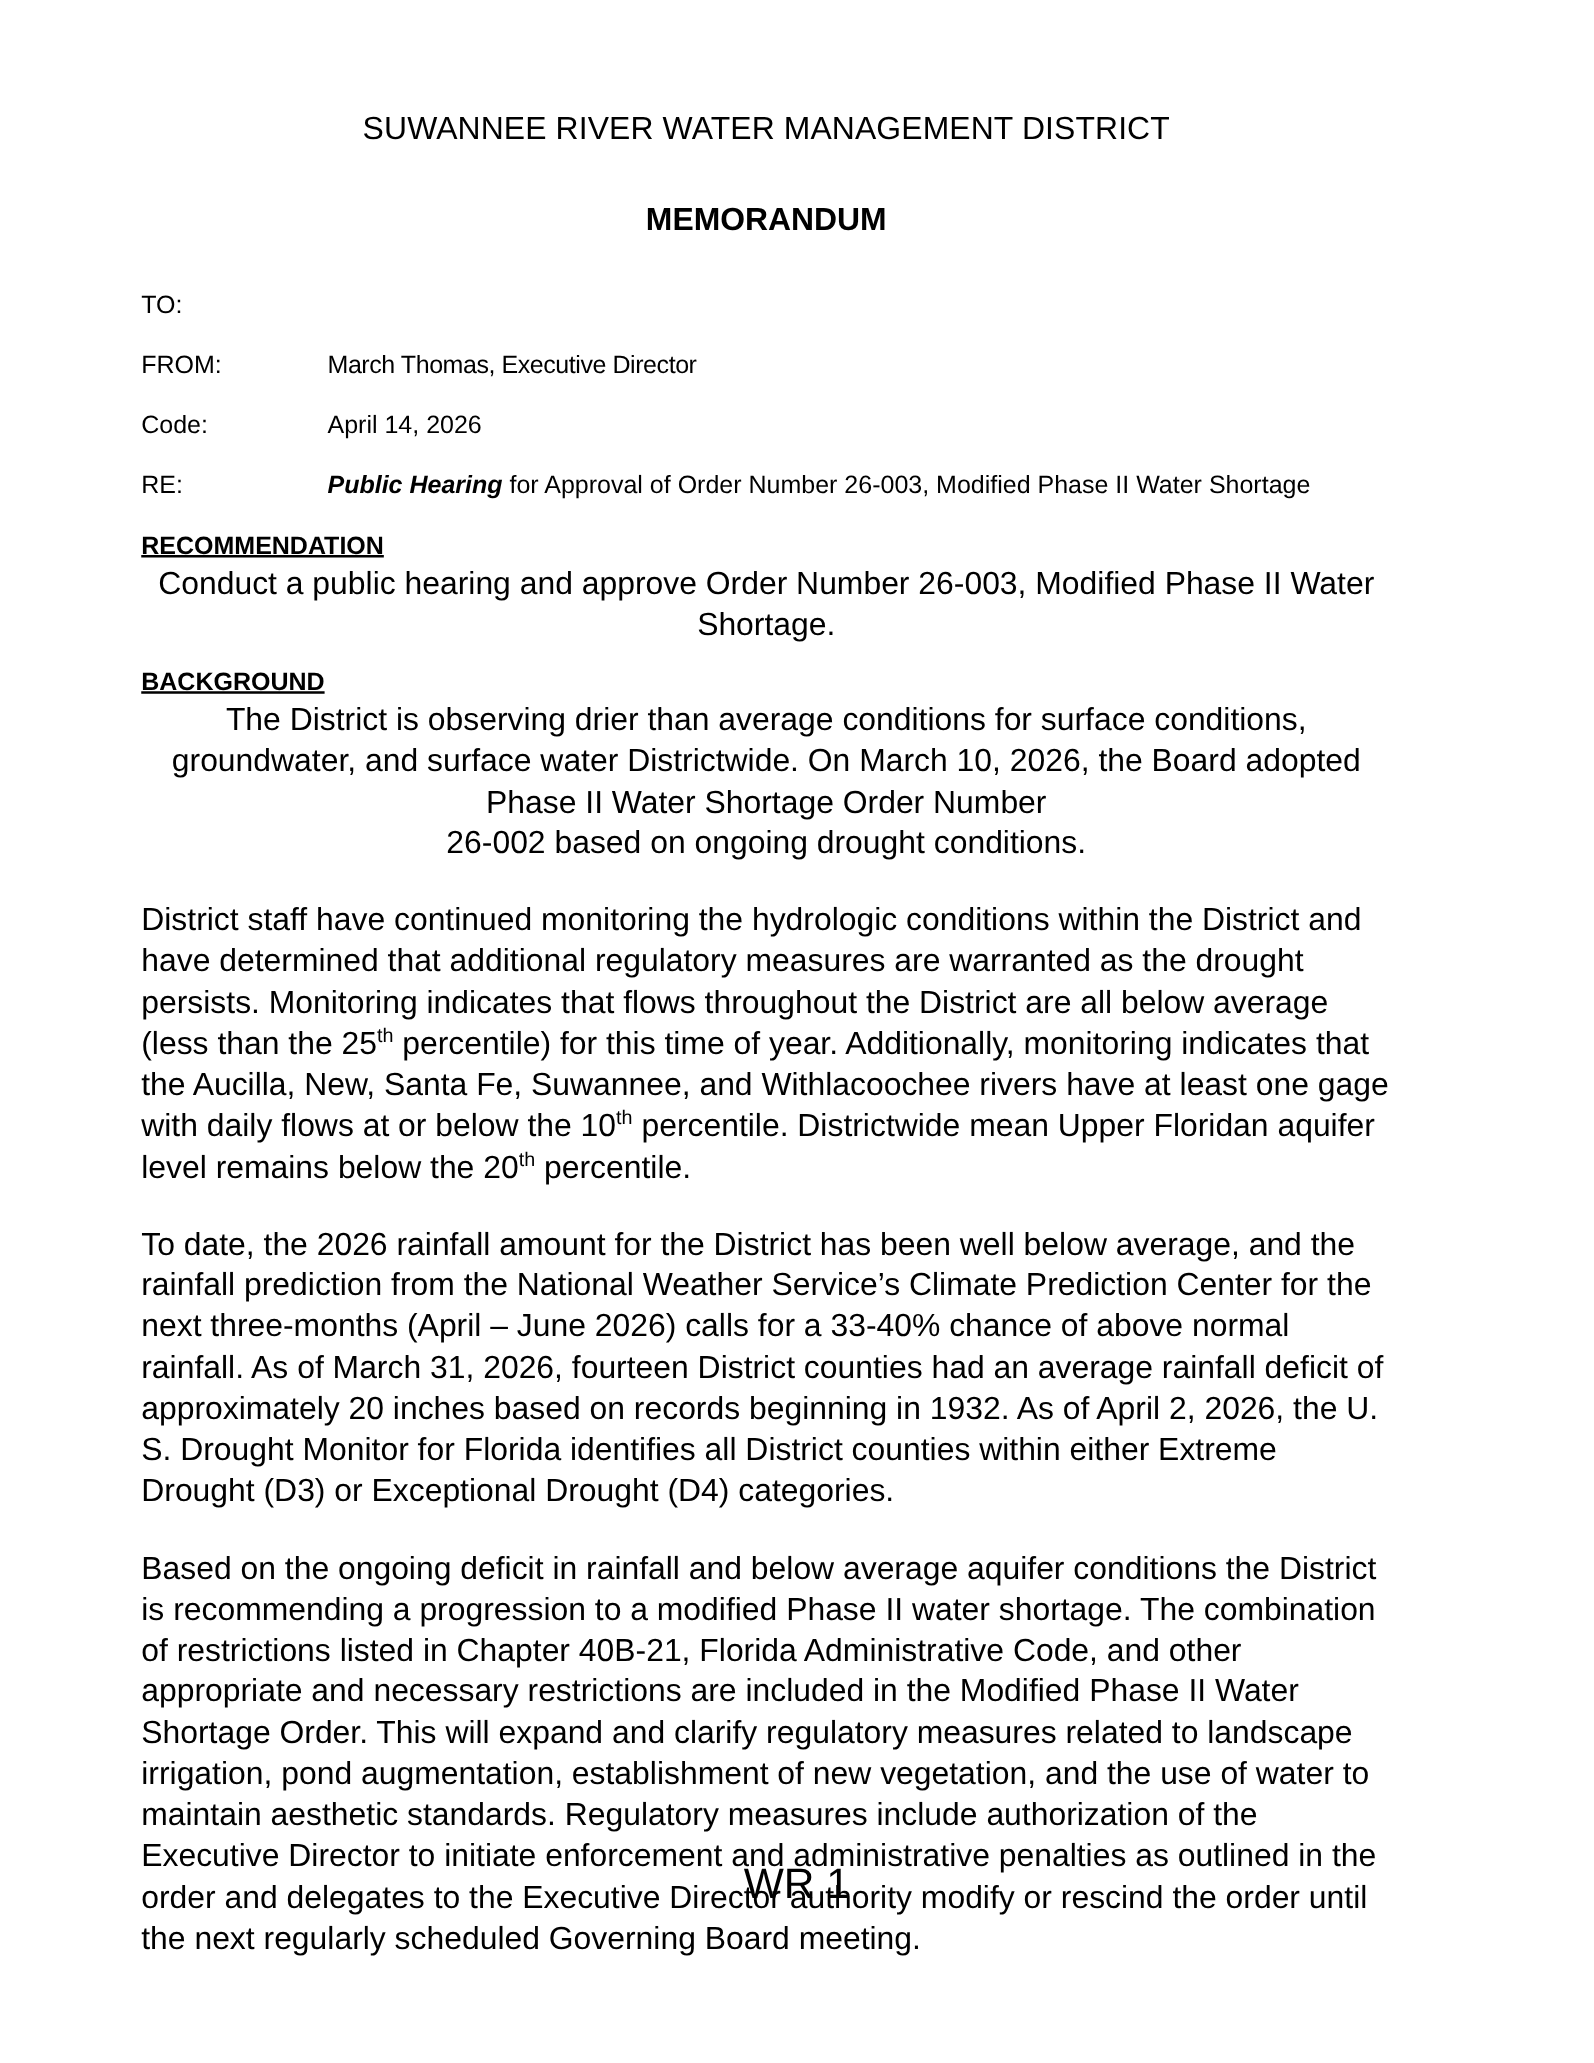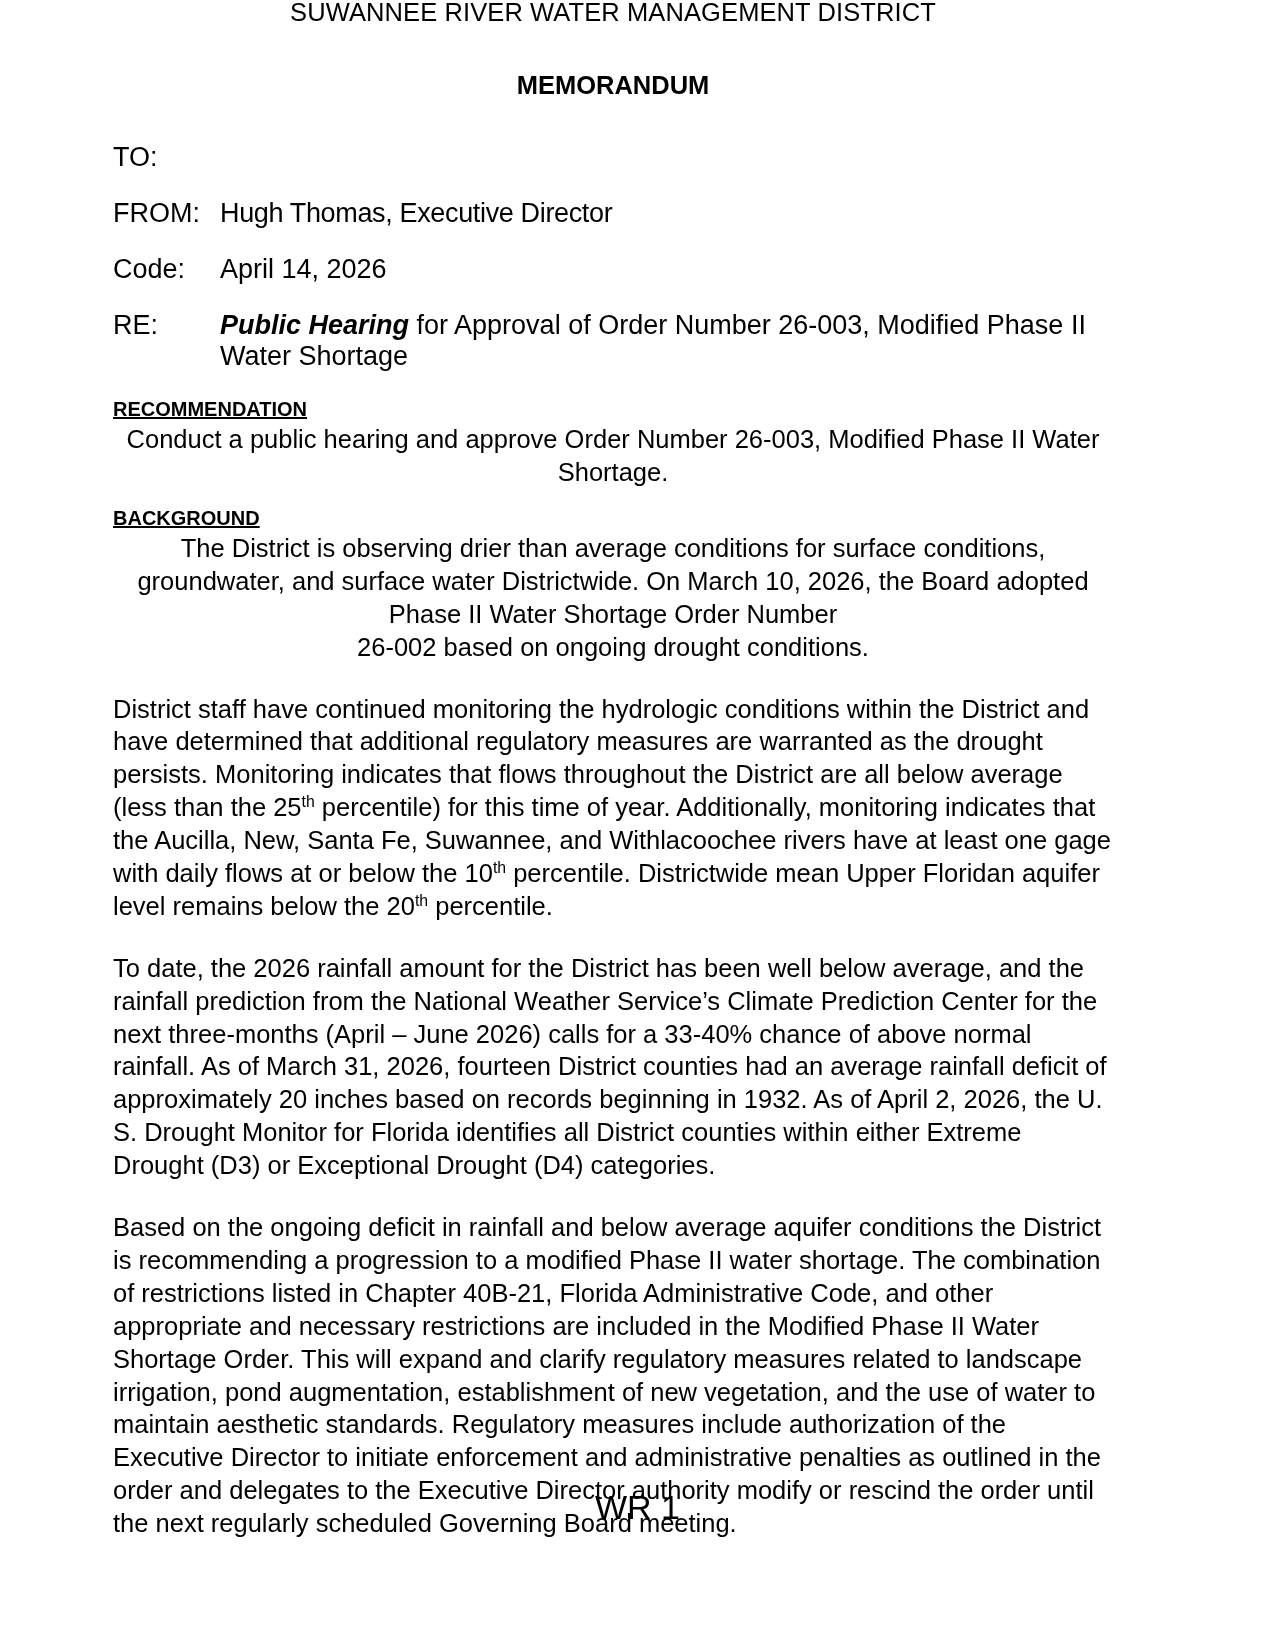--- a/index.html
+++ b/index.html
@@ -27,40 +27,42 @@
     width: 1000px;
   }
 
   
   .org-title {
     text-align: center;
     font-size: 25.5px;
     line-height: 1.0;
     letter-spacing: 0.1px;
     margin: 0;
+    padding-top: 91px;
   }
   .memo-title {
     text-align: center;
     font-size: 25.5px;
     font-weight: bold;
     line-height: 1.0;
     margin: 0;
     padding-top: 47px;
   }
 
   
   .fields {
     margin-top: 44px;
   }
   .field-row {
     display: flex;
     align-items: baseline;
-    font-size: 27px;
+    font-size: 20px;
     line-height: 1.15;
     margin-bottom: 25px;
+    gap: 42px;
   }
   .field-label {
     width: 107px;
     flex: 0 0 107px;
   }
   .field-value {
     flex: 1 1 auto;
   }
   .tight {
     letter-spacing: -0.35px;
@@ -122,21 +124,21 @@
     <div class="memo-title">MEMORANDUM</div>
 
     <div class="fields">
 
       <div class="field-row">
         <div class="field-label">TO:</div>
       </div>
 
       <div class="field-row">
         <div class="field-label">FROM:</div>
-        <div class="field-value tight">Hugh Thomas, Executive Director</div>
+        <div class="field-value tight">March Thomas, Executive Director</div>
       </div>
 
       <div class="field-row">
         <div class="field-label">Code:</div>
         <div class="field-value">April 14, 2026</div>
       </div>
 
       <div class="field-row">
         <div class="field-label">RE:</div>
         <div class="field-value"><span class="bi">Public Hearing</span><span> for Approval of Order Number 26-003, Modified Phase II Water Shortage</span></div>

